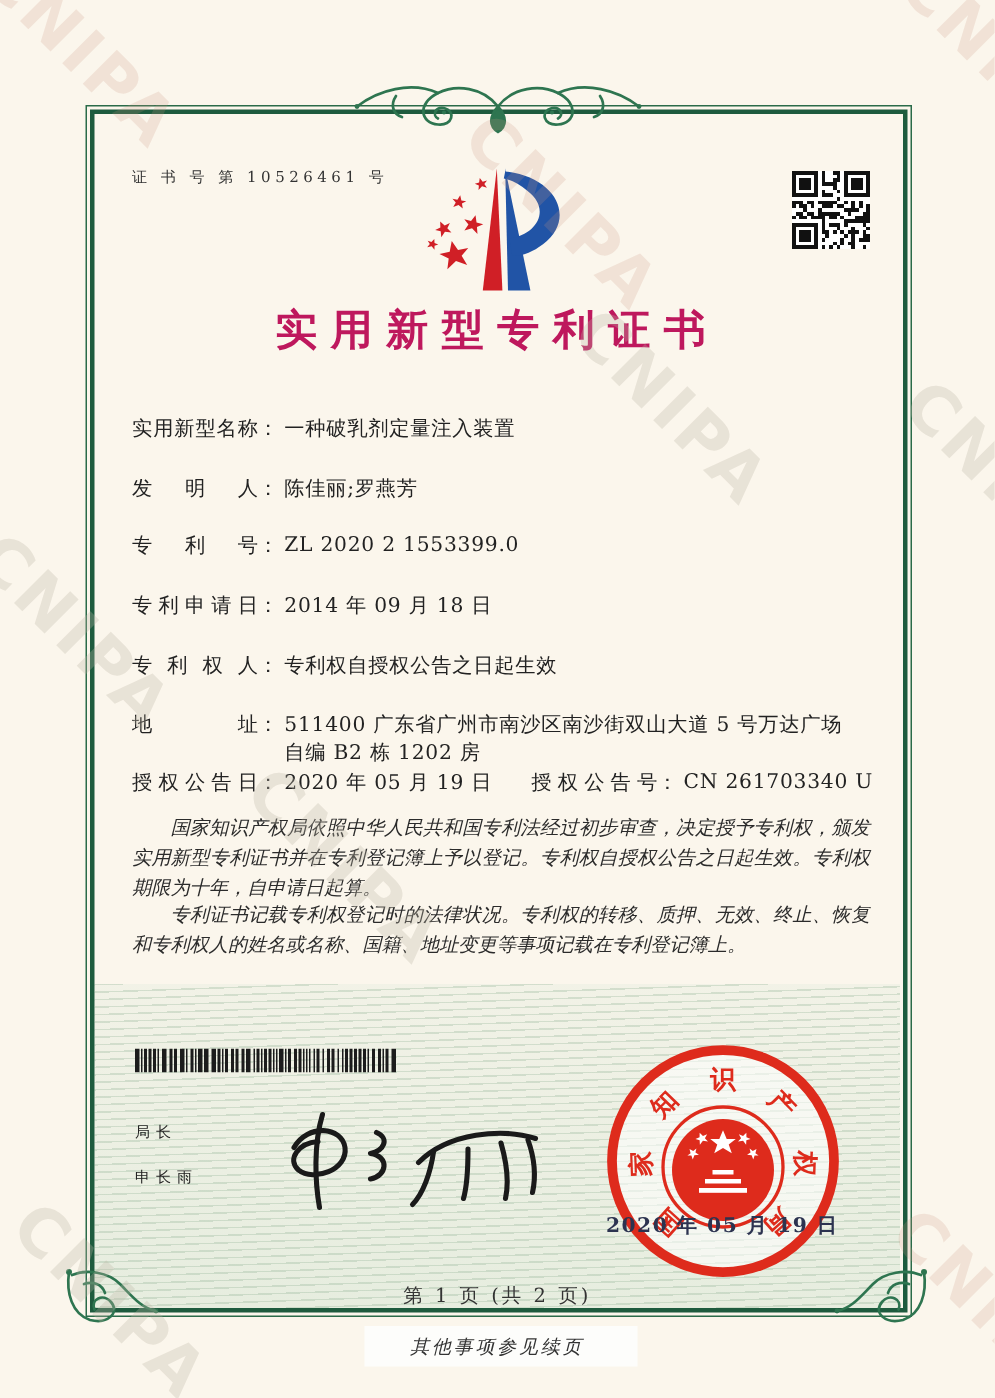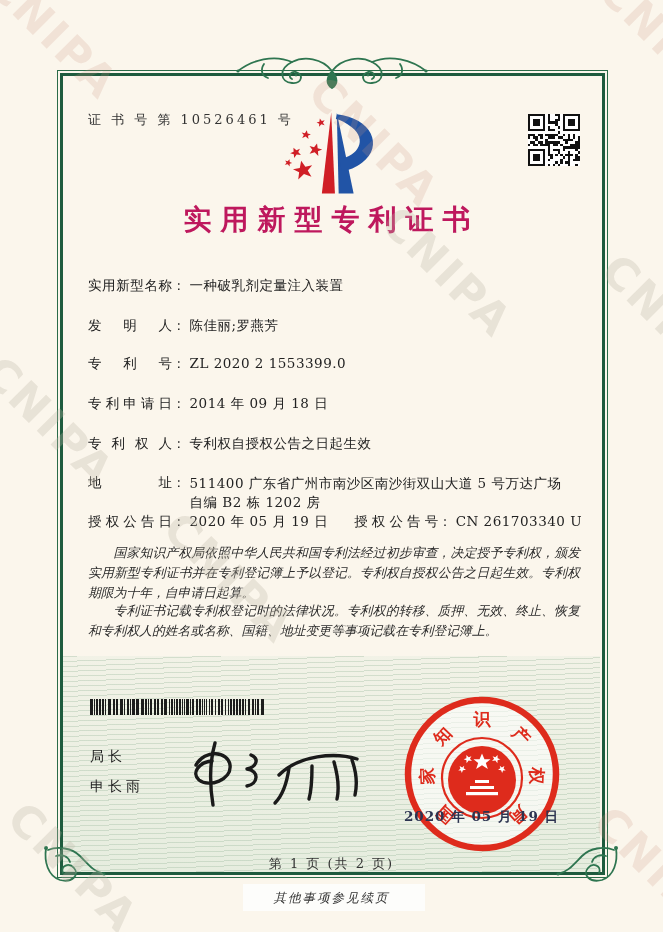--- a/index.html
+++ b/index.html
@@ -18,21 +18,21 @@
       border:1.5px solid #2a6b49;z-index:1;}
   .frame-inner{position:absolute;left:2px;top:2px;right:2px;bottom:2px;
       border:3px solid #1e5b3e;}
 
   
   .wave-band{position:absolute;left:63px;top:656px;width:537px;height:216px;z-index:0;
       background:
         repeating-linear-gradient(178deg, rgba(140,175,145,0.30) 0 1px, rgba(0,0,0,0) 1px 5px),
         linear-gradient(180deg, rgba(214,230,214,0.25), rgba(205,226,207,0.45));}
 
-  .certnum{position:absolute;left:88px;top:111px;font-size:13px;letter-spacing:3px;
+  .certnum{position:absolute;left:88px;top:111px;font-size:10px;letter-spacing:3px;
       color:#333;z-index:2;}
   .qr{position:absolute;left:528px;top:114px;z-index:2;}
   .logo{position:absolute;left:278px;top:108px;z-index:2;}
   .title{position:absolute;left:0;top:201px;width:663px;text-align:center;
       font-size:28px;font-weight:bold;letter-spacing:9px;color:#be185d;z-index:2;}
 
   .field-row{position:absolute;left:88px;z-index:2;font-size:13.5px;white-space:nowrap;}
   .flabel{display:inline-block;width:84px;text-align:justify;text-align-last:justify;
       color:#222;vertical-align:top;}
   .colon{margin:0 4px 0 0;vertical-align:top;}
@@ -40,21 +40,21 @@
   .fvalue.multi{display:inline-block;white-space:pre-line;width:424px;line-height:19px;}
   .pair2{margin-left:26px;}
 
   .para{position:absolute;left:88px;width:492px;font-size:12.8px;line-height:20px;
       text-indent:2em;text-align:justify;color:#2b2b2b;z-index:2;font-style:italic;}
 
   .barcode{position:absolute;left:90px;top:699px;width:178px;height:16px;z-index:3;
       display:flex;align-items:stretch;overflow:hidden;}
   .barcode div{background:#1c1c1c;}
 
-  .signer{position:absolute;left:90px;z-index:3;font-size:14px;letter-spacing:4px;
+  .signer{position:absolute;left:90px;z-index:3;font-size:10px;letter-spacing:4px;
       color:#222;font-family:Liberation Serif, serif;}
   .signature{position:absolute;left:185px;top:733px;z-index:4;}
 
   .seal{position:absolute;left:396px;top:692px;z-index:5;}
   .seal-date{position:absolute;left:399px;top:808px;width:165px;text-align:center;
       font-size:13.5px;letter-spacing:1px;color:#2c3350;z-index:6;font-weight:bold;}
 
   .pageinfo{position:absolute;left:0;top:855px;width:663px;text-align:center;
       font-size:13px;letter-spacing:2px;color:#333;z-index:2;}
 

